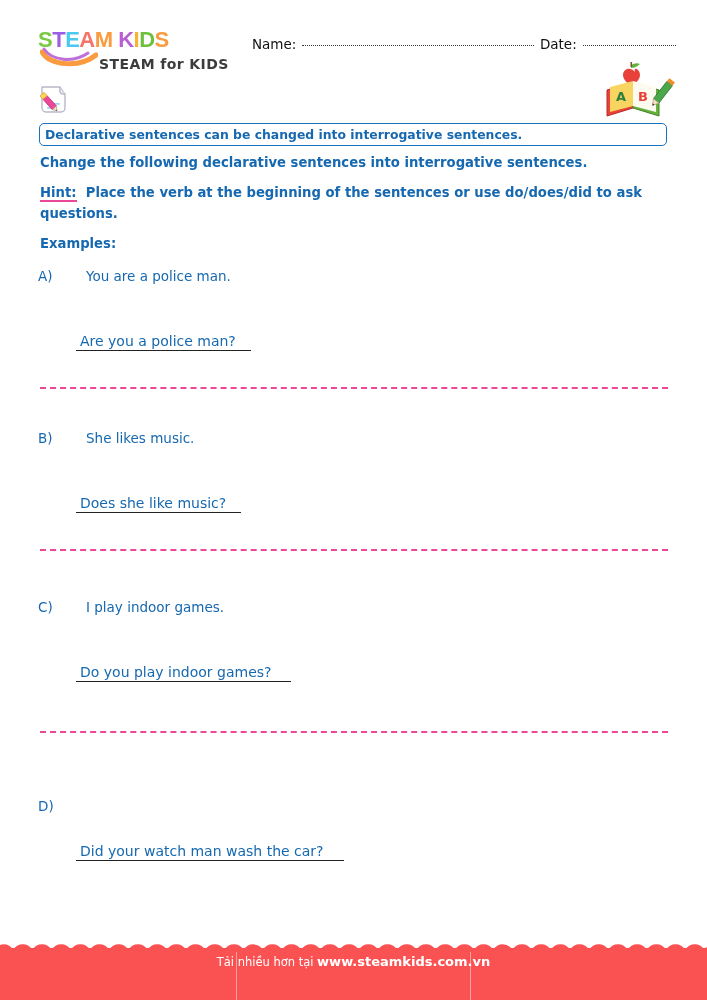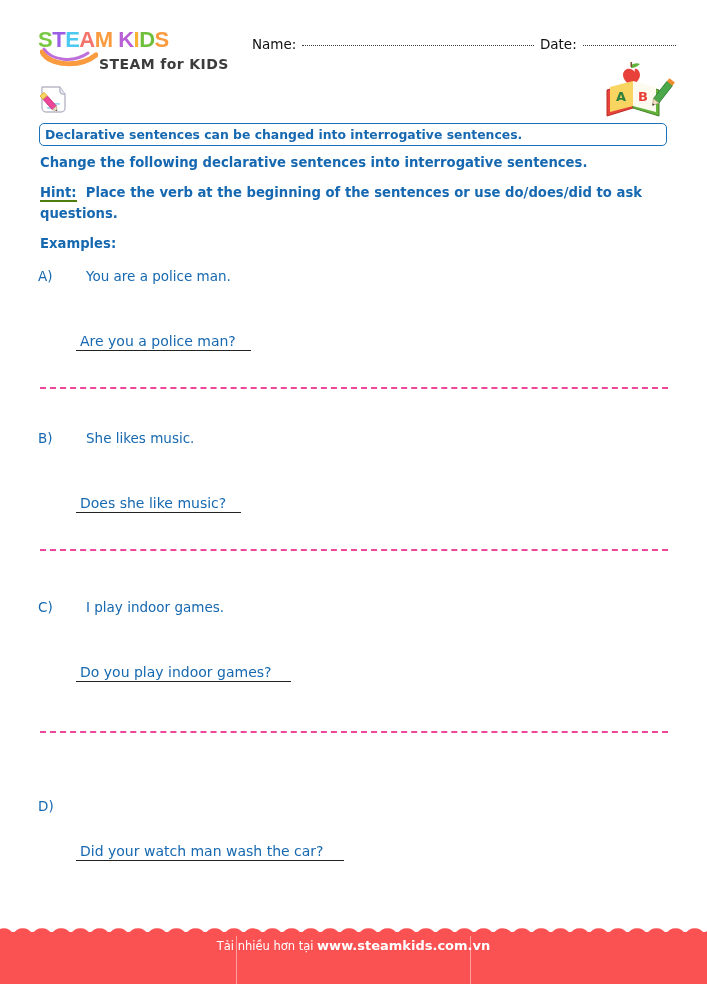--- a/index.html
+++ b/index.html
@@ -142,21 +142,21 @@
     width: 630px;
     font-family: "DejaVu Sans", sans-serif;
     font-weight: bold;
     font-size: 13.2px;
     color: #1668b0;
     line-height: 21px;
   }
   .instr-change { display: block; }
   .hint-line { display: block; margin-top: 9px; }
   .hint-label {
-    border-bottom: 2px solid #4d7c0f;
+    border-bottom: 2px solid #ec4899;
     padding-bottom: 0px;
   }
   .examples-line { display: block; margin-top: 9px; }
 
   .q-row {
     position: absolute;
     left: 38px;
     display: flex;
     white-space: nowrap;
   }
@@ -191,21 +191,21 @@
     position: absolute;
     left: 40px;
     width: 628px;
     height: 0;
     border-top: 2.2px dashed #ec4799;
   }
 
   
   .footer {
     position: absolute;
-    left: 0; bottom: 16px;
+    left: 0; bottom: 0;
     width: 707px;
     height: 64px;
   }
   .footer-scallop {
     position: absolute;
     left: 0; top: 0;
     width: 707px;
     height: 16px;
     overflow: hidden;
   }

